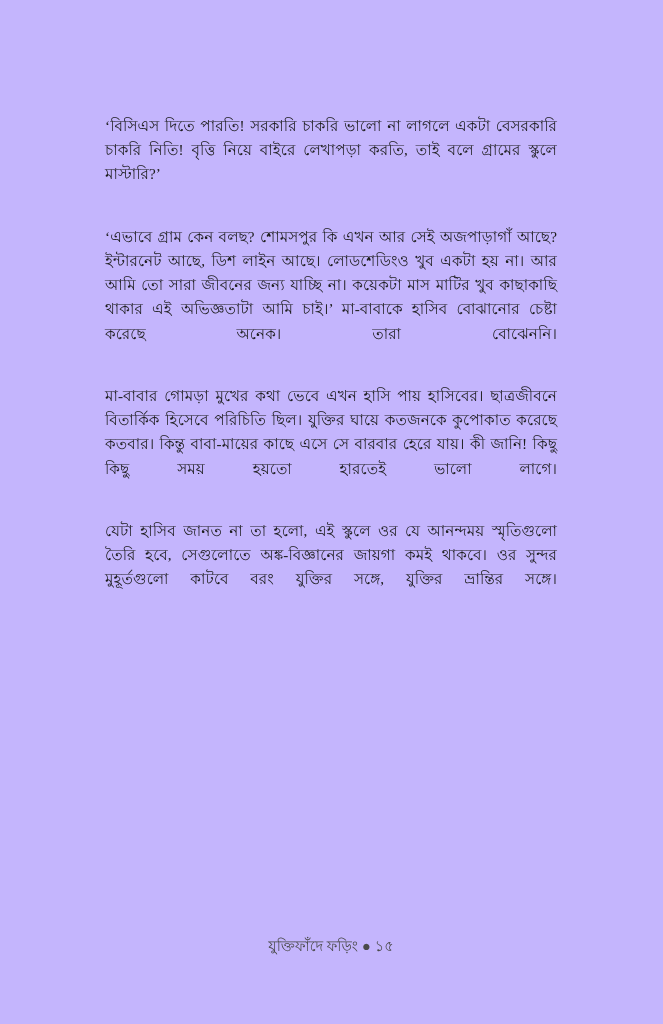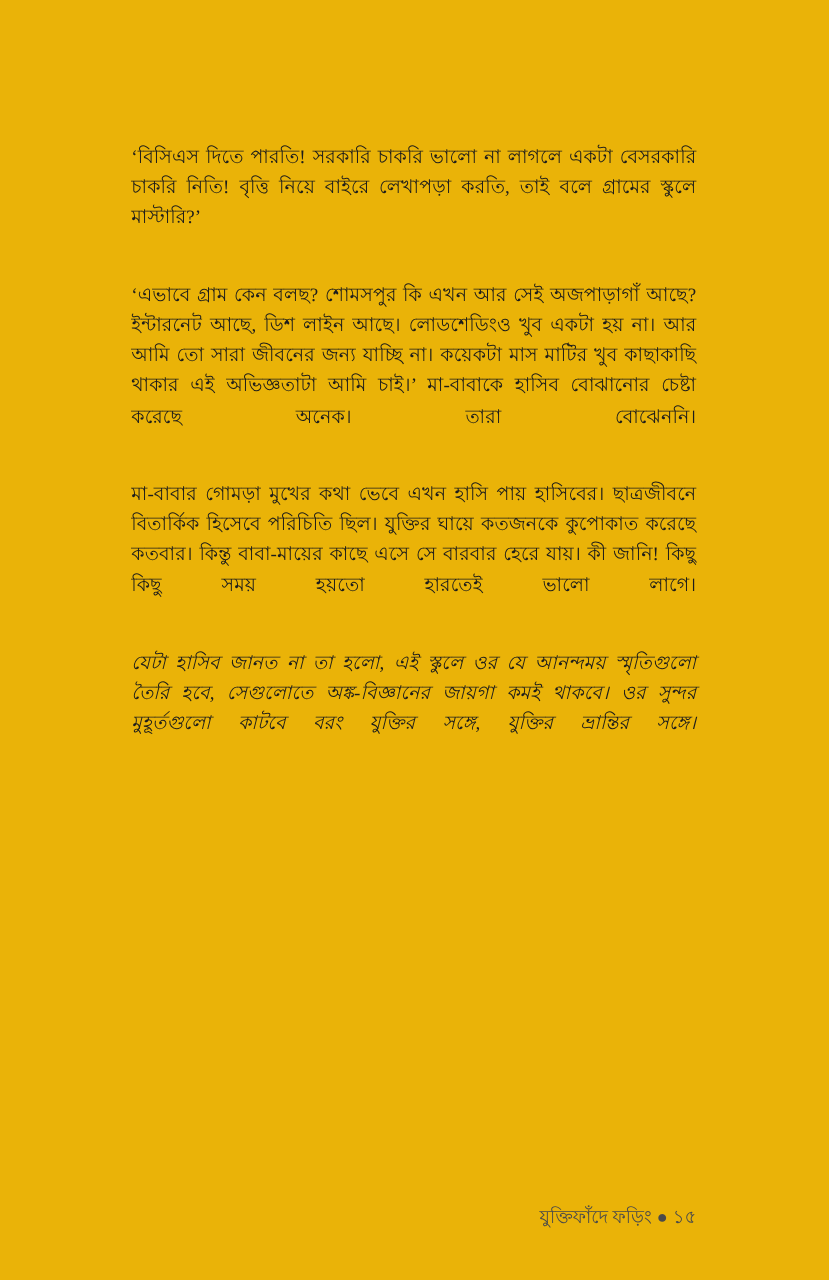--- a/index.html
+++ b/index.html
@@ -6,21 +6,21 @@
   html, body {
     margin: 0;
     padding: 0;
     background: #ffffff;
   }
 
   .page {
     position: relative;
     width: 663px;
     height: 1024px;
-    background: #eab308;
+    background: #c4b5fd;
     margin: 0 auto;
     overflow: hidden;
     box-sizing: border-box;
   }
 
   .text-block {
     position: absolute;
     left: 105px;
     top: 114px;
     width: 452px;
@@ -35,36 +35,35 @@
     color: #1c1c1c;
     text-align: justify;
     text-justify: inter-word;
     word-spacing: 0.5px;
     letter-spacing: 0.1px;
     -webkit-font-smoothing: antialiased;
   }
 
   .para:last-child {
     margin-bottom: 0;
-    font-style: italic;
   }
 
   
   .para::after {
     content: "";
     display: inline-block;
     width: 100%;
   }
 
   .footer {
     position: absolute;
     left: 105px;
-    top: 964px;
+    top: 936px;
     width: 452px;
-    text-align: right;
+    text-align: center;
     font-family: "Liberation Serif", "DejaVu Serif", serif;
     font-size: 14.5px;
     line-height: 20px;
     color: #4a4a4a;
     white-space: nowrap;
   }
 
   .footer-title {
     display: inline;
   }

